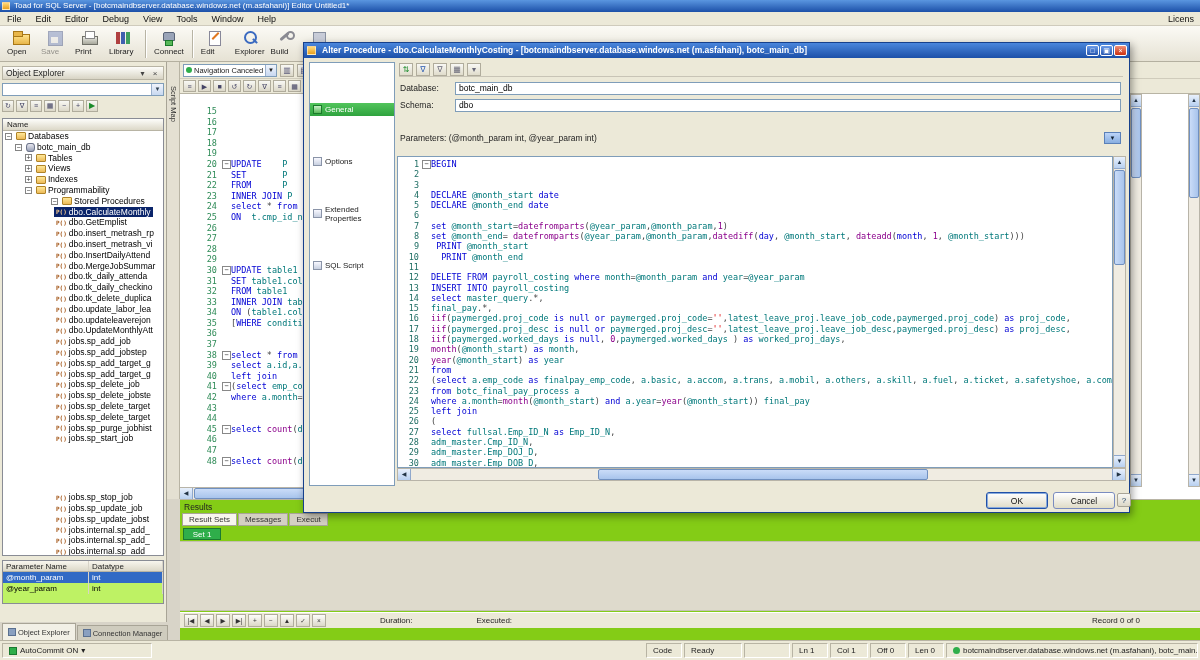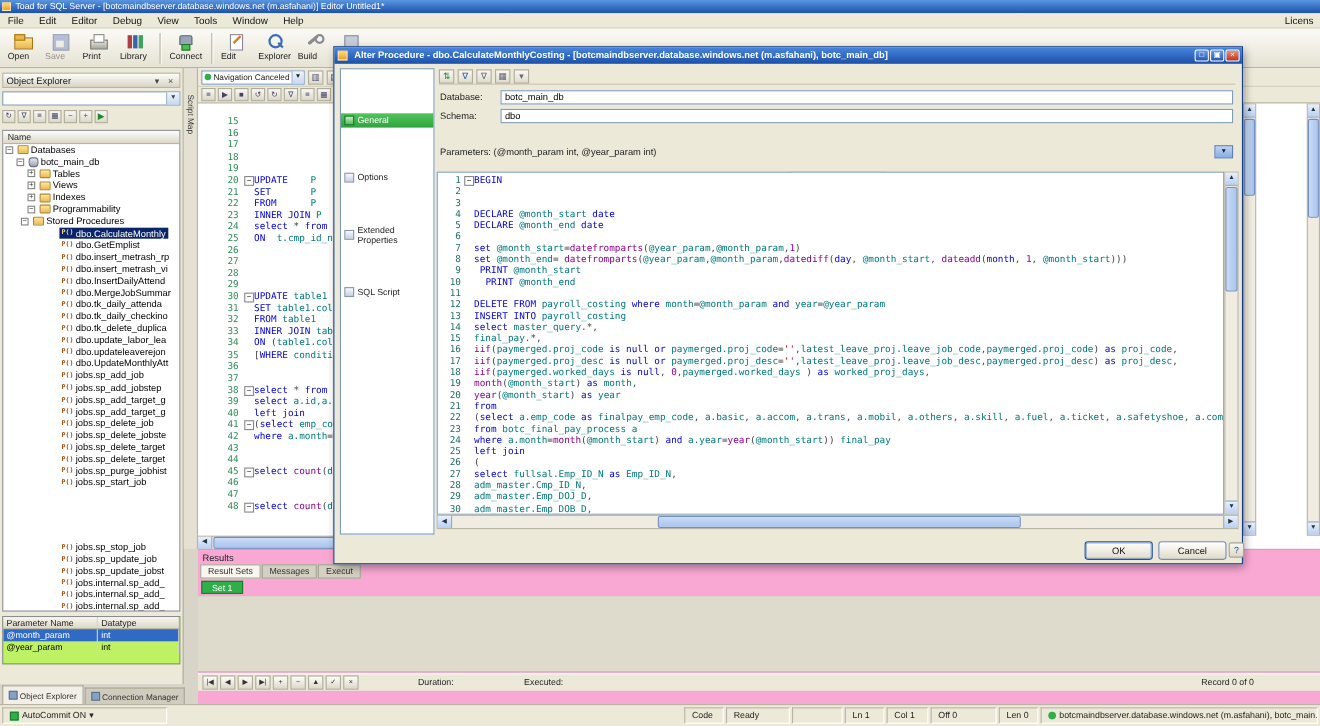--- a/index.html
+++ b/index.html
@@ -89,21 +89,21 @@
 .ed-vscroll{position:absolute;left:950px;top:32px;width:12px;bottom:12px;background:#f0ece2;border:1px solid #b8b4a8;}
 .ed-vscroll2{position:absolute;right:0;top:32px;width:12px;bottom:12px;background:#f0ece2;border:1px solid #b8b4a8;}
 .vs-btn{height:12px;background:linear-gradient(#e8f0fc,#b8d0f0);border-bottom:1px solid #90a8cc;font-size:6px;line-height:11px;text-align:center;color:#234;}
 .vs-btn.bottom{position:absolute;bottom:0;left:0;right:0;border-top:1px solid #90a8cc;border-bottom:none;}
 .vs-thumb{position:absolute;left:0;right:0;background:linear-gradient(90deg,#cadcf8,#a8c4ec);border:1px solid #7090c0;border-radius:2px;}
 .ed-hscroll{position:absolute;left:0;bottom:0;width:950px;height:12px;background:#f0ece2;border-top:1px solid #b8b4a8;}
 .hs-btn{position:absolute;top:0;width:13px;height:11px;background:linear-gradient(#e8f0fc,#b8d0f0);font-size:6px;line-height:11px;text-align:center;color:#234;border-right:1px solid #90a8cc;}
 .hs-btn.right{right:0;border-left:1px solid #90a8cc;border-right:none;}
 .hs-thumb{position:absolute;top:0;height:11px;background:linear-gradient(#cadcf8,#a8c4ec);border:1px solid #7090c0;border-radius:2px;}
 
-.results{position:absolute;left:180px;top:499px;width:1020px;height:141px;background:#f9a8d4;border-top:1px solid #b8b4a4;font-size:8px;}
+.results{position:absolute;left:180px;top:499px;width:1020px;height:141px;background:#84cc16;border-top:1px solid #b8b4a4;font-size:8px;}
 .res-label{position:absolute;left:4px;top:2px;font-size:8.5px;color:#222;}
 .res-tabs{position:absolute;left:2px;top:13px;height:13px;display:flex;gap:1px;}
 .res-tab{padding:0 6px;line-height:12px;border:1px solid #a8a496;background:#d4d0c2;color:#333;}
 .res-tab.active{background:#f8f6ee;}
 .set-tab{position:absolute;left:3px;top:28px;width:38px;height:12px;background:#2fae4a;color:#fff;text-align:center;line-height:12px;border:1px solid #1a7a30;}
 .res-grid{position:absolute;left:0;top:41px;right:0;height:70px;background:#dedacc;border-top:1px solid #c4c0b2;border-bottom:1px solid #c4c0b2;}
 .vcr-row{position:absolute;left:0;top:112px;right:0;height:16px;background:#ece9d8;border-top:1px solid #fff;display:flex;align-items:center;padding-left:4px;gap:2px;}
 .vcr-btn{width:14px;height:13px;background:linear-gradient(#fdfdfa,#dcd8c8);border:1px solid #b0ac9c;font-size:6.5px;line-height:11px;text-align:center;color:#333;flex:none;}
 .vcr-label{margin-left:52px;color:#222;}
 .vcr-label2{margin-left:62px;color:#222;}
@@ -273,21 +273,21 @@
               <span class="tlabel">Indexes</span>
             </span>
           </div>
           <div class="tree-row" style="padding-left: 22px;">
             <span class="tw">−</span>
             <span class="tnode">
               <span class="ticon ti-folder"></span>
               <span class="tlabel">Programmability</span>
             </span>
           </div>
-          <div class="tree-row" style="padding-left: 16px;">
+          <div class="tree-row" style="padding-left: 48px;">
             <span class="tw">−</span>
             <span class="tnode">
               <span class="ticon ti-folder"></span>
               <span class="tlabel">Stored Procedures</span>
             </span>
           </div>
           <div class="tree-row sel" style="padding-left: 42px;">
             <span class="tw-sp"></span>
             <span class="tnode">
               <span class="ticon ti-proc">P()</span>
@@ -638,21 +638,21 @@
         <span class="sb-green"></span>
         <span>AutoCommit ON</span>
         <span>▾</span>
       </div>
       <div class="sb-cell sb-spacer"></div>
       <div class="sb-cell" style="width: 36px;">Code</div>
       <div class="sb-cell" style="width: 58px;">Ready</div>
       <div class="sb-cell" style="width: 46px;"></div>
       <div class="sb-cell" style="width: 36px;">Ln 1</div>
       <div class="sb-cell" style="width: 38px;">Col 1</div>
-      <div class="sb-cell" style="width: 60px;">Off 0</div>
+      <div class="sb-cell" style="width: 36px;">Off 0</div>
       <div class="sb-cell" style="width: 36px;">Len 0</div>
       <div class="sb-cell sb-server">
         <span class="sb-dot"></span>
         <span>botcmaindbserver.database.windows.net (m.asfahani), botc_main...</span>
       </div>
     </div>
 
   <div class="dialog">
     <div class="dlg-title">
       <span class="dlg-ico"></span>

